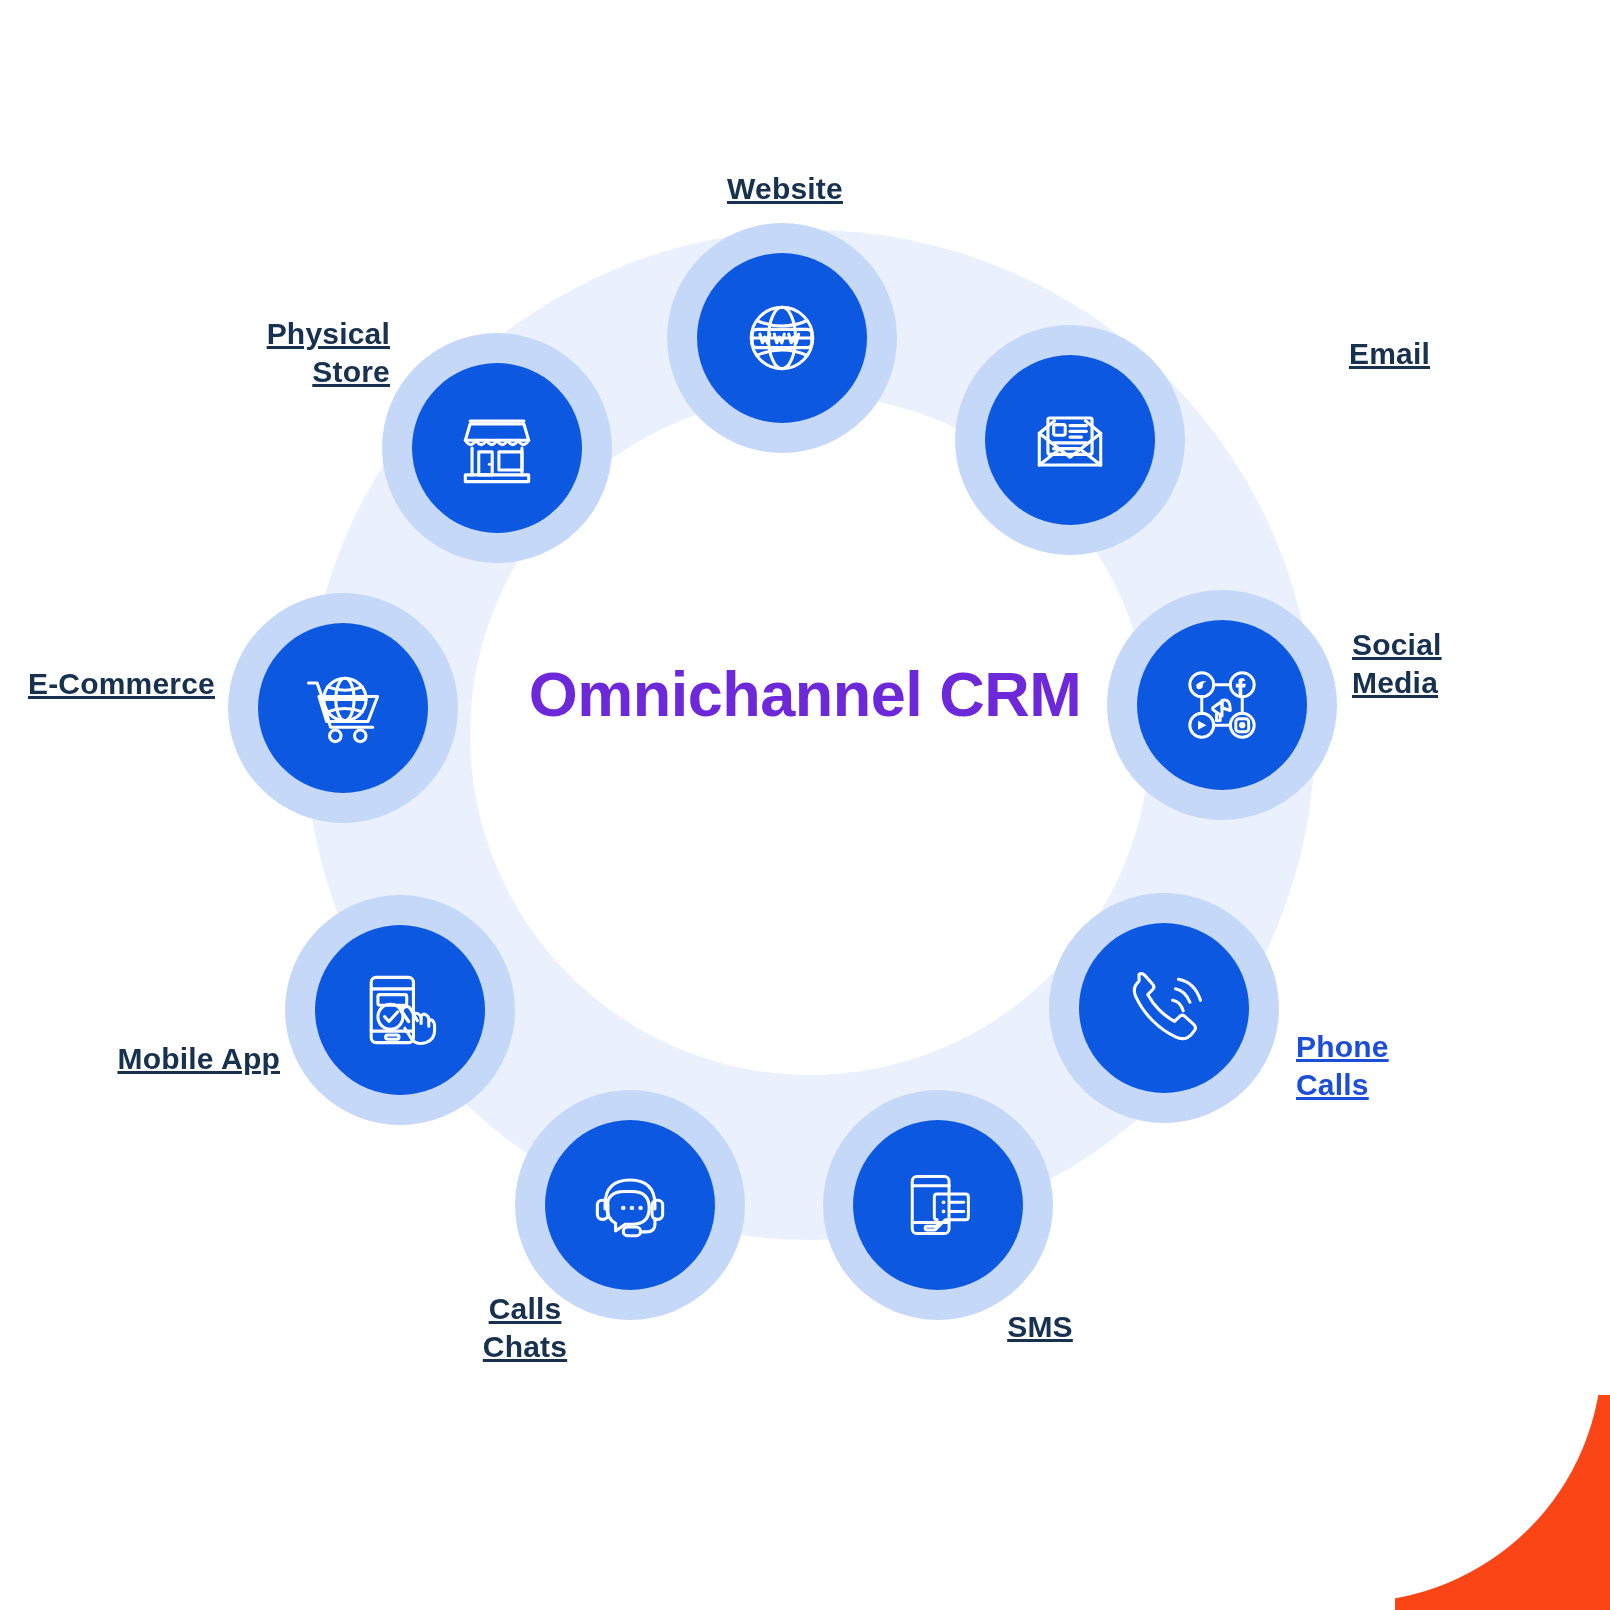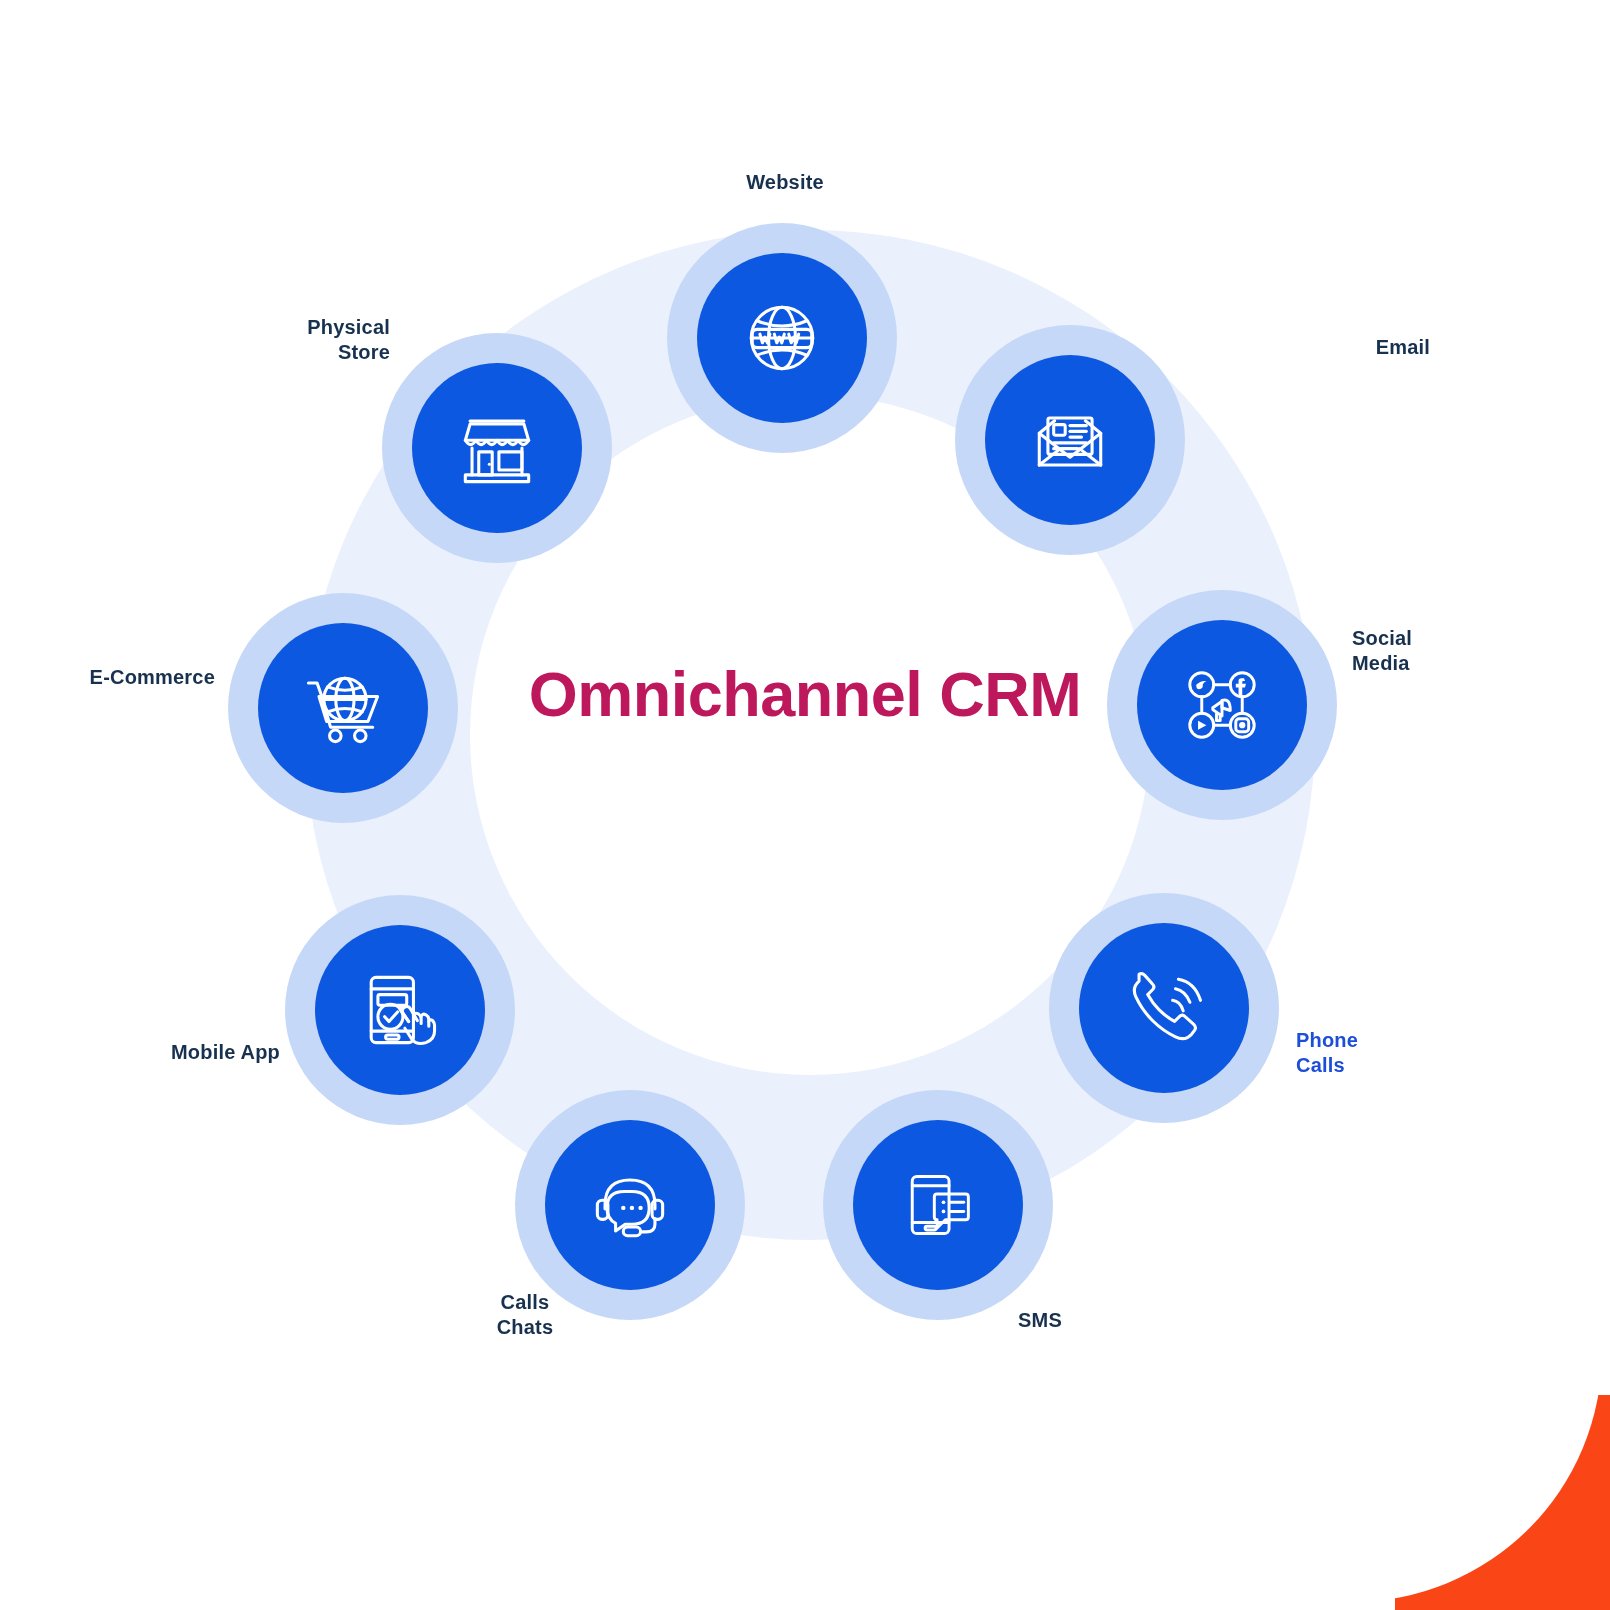--- a/index.html
+++ b/index.html
@@ -65,37 +65,38 @@
     border-radius:50%;
     background:#0d58e0;
     display:flex;align-items:center;justify-content:center;
   }
   .node .disc svg{display:block;}
 
   
   .label{
     position:absolute;
     color:#17314f;
-    font-size:20px;
+    font-size:30px;
     font-weight:700;
     line-height:1.25;
     white-space:pre-line;
     letter-spacing:.2px;
+    text-decoration:underline;
   }
   .lbl-right{text-align:left;}
   .lbl-left{text-align:right;}
   .lbl-center{text-align:center;}
 
   
   .center-title{
     position:absolute;
     left:505px;top:655px;
     width:600px;
     text-align:center;
-    color:#be185d;
+    color:#6d28d9;
     font-size:63px;
     font-weight:700;
     line-height:1.25;
     letter-spacing:-0.5px;
     white-space:pre-line;
   }
 </style>
 </head>
 <body>
 

